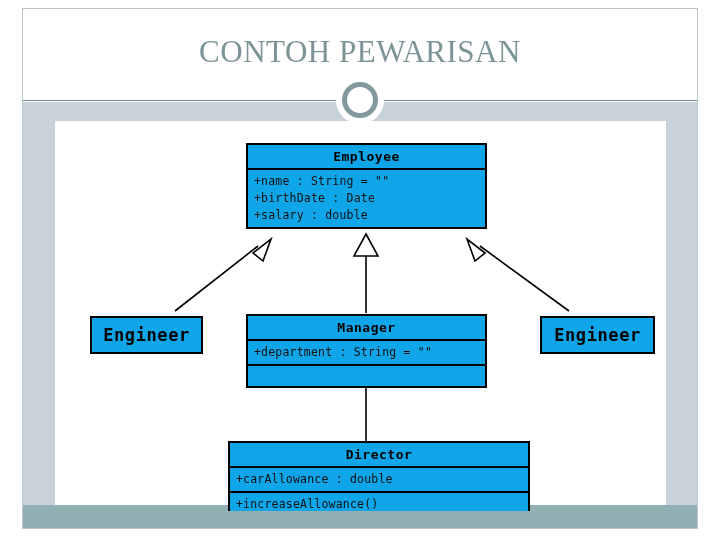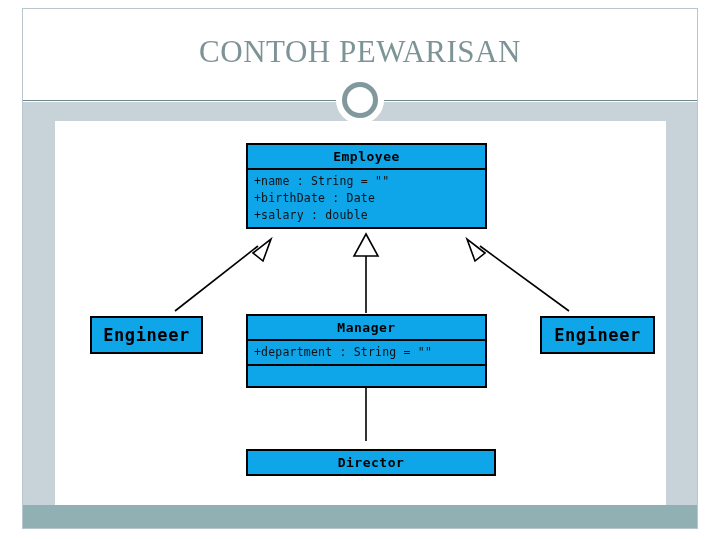--- a/index.html
+++ b/index.html
@@ -151,21 +151,21 @@
     white-space: nowrap;
     line-height: 17px;
     letter-spacing: 0.2px;
   }
 
   
   #box-employee  { left: 191px; top: 22px;  width: 241px; }
   #box-engineer  { left: 35px;  top: 195px; width: 113px; }
   #box-manager   { left: 191px; top: 193px; width: 241px; }
   #box-secretary { left: 485px; top: 195px; width: 115px; }
-  #box-director  { left: 191px; top: 320px; width: 250px; margin-top: 8px; }
+  #box-director  { left: 173px; top: 320px; width: 302px; }
 
   .simple-name {
     font-family: "DejaVu Sans Mono", "Liberation Mono", monospace;
     font-weight: bold;
     font-size: 17px;
     text-align: center;
     padding: 7px 2px;
     letter-spacing: 0.6px;
     white-space: nowrap;
   }
@@ -233,16 +233,22 @@
       </div>
       <div class="compartment empty"></div>
     </div>
 
     <div class="umlbox" id="box-secretary">
       <div class="simple-name">Engineer</div>
     </div>
 
     <div class="umlbox" id="box-director">
       <div class="cls-name">Director</div>
+      <div class="compartment">
+        <div class="member">+carAllowance : double</div>
+      </div>
+      <div class="compartment">
+        <div class="member">+increaseAllowance()</div>
+      </div>
     </div>
 
   </div>
 </div>
 
 </body></html>

